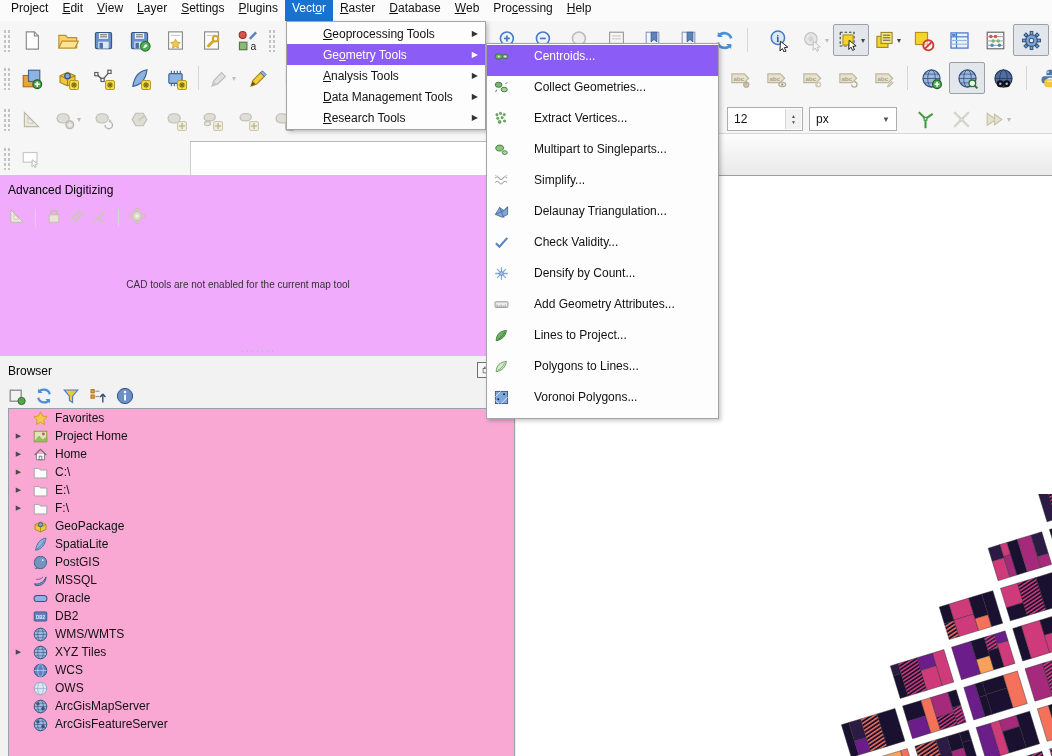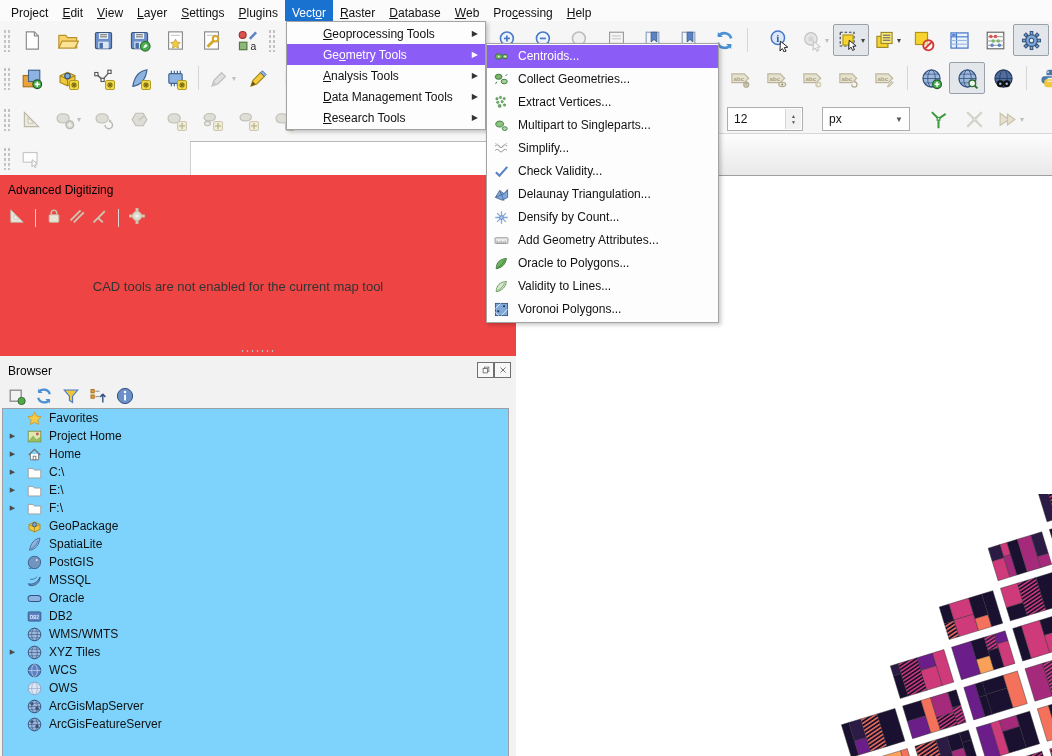--- a/index.html
+++ b/index.html
@@ -1,68 +1,68 @@
 <!DOCTYPE html>
 <html><head>
 <meta charset="utf-8">
 <style>
   html,body{margin:0;padding:0}
   body{width:1052px;height:756px;position:relative;background:#fff;overflow:hidden;
        font-family:"Liberation Sans",sans-serif;font-size:12px;color:#111;-webkit-font-smoothing:antialiased}
   
   #menubar{position:absolute;left:0;top:0;width:1052px;height:21px;background:#fbfbfb;display:flex;align-items:stretch;padding-left:4px}
-  .mbi{display:flex;align-items:flex-end;padding:1px 7px;cursor:default}
+  .mbi{display:flex;align-items:flex-start;padding:1px 7px;cursor:default}
   .mbi.active{background:#1a72d0;color:#fff}
   u{text-decoration:underline}
   
   .tbrow{position:absolute;left:0;width:1052px;display:flex;align-items:center;background:#f6f6f6}
   #tb1{top:21px;height:38px}
   #tb2{top:59px;height:38px}
   #tb3{top:97px;height:44px}
   #tb4{top:141px;height:34px;width:190px;background:#f6f6f6;border-right:1px solid #cfcfcf}
   .tbtn{min-width:34px;height:30px;display:flex;align-items:center;justify-content:center;flex:0 0 auto;border:1px solid transparent;border-radius:2px}
   .tbtn svg{width:23px;height:23px;flex:0 0 auto}
   .tbtn.pressed{background:#e3e7eb;border:1px solid #9aa1a8}
   .caret{font-size:8px;color:#444;margin-left:1px}
   .cdis{color:#bdbdbd}
   .grip{width:9px;height:24px;margin:0 2px;flex:0 0 auto;background-image:radial-gradient(#c3c3c3 1px,transparent 1.3px);background-size:4px 5px;background-position:1px 1px}
   .vsep{width:1px;height:24px;background:#d6d6d6;margin:0 5px;flex:0 0 auto}
   .spin{width:68px;height:22px;background:#fff;border:1px solid #aeaeae;display:flex;align-items:center;padding-left:6px;position:relative;flex:0 0 auto}
   .spin .arrows{position:absolute;right:1px;top:1px;bottom:1px;width:15px;border-left:1px solid #d6d6d6;background:#f2f2f2;display:flex;flex-direction:column;align-items:center;justify-content:center;font-size:5px;color:#555;line-height:6px}
-  .combo{width:74px;height:22px;background:#fff;border:1px solid #aeaeae;display:flex;align-items:center;justify-content:space-between;padding:0 6px;margin-left:19px;flex:0 0 auto}
+  .combo{width:74px;height:22px;background:#fff;border:1px solid #aeaeae;display:flex;align-items:center;justify-content:space-between;padding:0 6px;margin-left:6px;flex:0 0 auto}
   .combo .dn{font-size:8px;color:#555}
   
   #midline{position:absolute;left:190px;top:141px;width:296px;height:1px;background:#b8b8b8}
   #rightband{position:absolute;left:719px;top:133px;width:333px;height:41px;background:linear-gradient(#fcfcfc,#e9e9e9);border-bottom:1px solid #9e9e9e;border-top:1px solid #d8d8d8}
   
-  #advpanel{position:absolute;left:0;top:175px;width:516px;height:181px;background:#ef4444}
+  #advpanel{position:absolute;left:0;top:175px;width:516px;height:181px;background:#f0abfc}
   .ptitle{padding:8px 0 0 8px;font-size:12px;color:#000}
   #advtools{display:flex;align-items:center;gap:3px;padding:9px 0 0 7px}
   #advtools svg{width:20px;height:20px}
-  #cadmsg{position:absolute;top:104px;left:0;right:40px;text-align:center;font-size:13px;color:#333}
+  #cadmsg{position:absolute;top:104px;left:0;right:40px;text-align:center;font-size:10px;color:#333}
   #splitdots{position:absolute;left:240px;top:349px;width:34px;height:4px;background-image:radial-gradient(#bdbdbd 1px,transparent 1.2px);background-size:5px 4px}
   #browser{position:absolute;left:0;top:356px;width:516px;height:400px;background:#f2f2f2}
   .winbtn{position:absolute;top:6px;width:15px;height:14px;border:1px solid #707070;background:#f8f8f8;display:flex;align-items:center;justify-content:center}
   .winbtn svg{width:10px;height:10px}
   #btn-float{right:22px}
   #btn-close{right:5px}
   #btoolbar{display:flex;align-items:center;gap:7px;padding:8px 0 0 7px}
   #btoolbar svg{width:20px;height:20px}
-  #btree{position:absolute;left:2px;top:52px;width:505px;bottom:0;background:#7dd3fc;border:1px solid #9aa0a6;border-bottom:none;overflow:hidden}
+  #btree{position:absolute;left:8px;top:52px;width:505px;bottom:0;background:#f9a8d4;border:1px solid #9aa0a6;border-bottom:none;overflow:hidden}
   .trow{height:18px;display:flex;align-items:center;color:#111;white-space:nowrap}
   .trow .exp{width:11px;margin-left:4px;font-size:7px;color:#4a4a4a;text-align:center;flex:0 0 auto}
   .trow .ticon{width:17px;height:17px;margin-left:8px;flex:0 0 auto}
   .trow .ticon svg{width:17px;height:17px}
   .trow .tlabel{margin-left:6px}
   
   .menu{position:absolute;background:#fdfdfd;border:1px solid #a3a3a3;box-shadow:2px 2px 4px rgba(0,0,0,.22);z-index:60;padding:1px 0}
   #vector-menu{left:286px;top:21px;width:198px}
   #vector-menu .mi{height:21px;line-height:22.4px;padding-left:36px;position:relative}
   #geom-menu{left:486px;top:43px;width:231px}
-  #geom-menu .mi{height:23px;line-height:23px;padding-left:31px;position:relative}
+  #geom-menu .mi{height:31px;line-height:23px;padding-left:47px;position:relative}
   .mi{cursor:default;color:#111}
   .mi .arrow{position:absolute;right:7px;top:0;font-size:8px;color:#333}
   .mi.active{background:#8b5cf6;color:#fff}
   .mi.active .arrow{color:#fff}
   .micon{position:absolute;left:6px;top:3px;width:17px;height:17px}
   .micon svg{width:17px;height:17px}
   
   #map{position:absolute;right:0;bottom:0;width:212px;height:262px;z-index:1}
 </style>
 </head>
@@ -935,42 +935,42 @@
       <div class="mi"><span class="micon"><svg viewBox="0 0 20 20" xmlns="http://www.w3.org/2000/svg">
             <path d="M3.2 8.6c0-2.4 2-3.8 4.4-3.8 2.6 0 4.8 1 4.8 3.2s-1.9 3.8-4.3 3.8-4.9-.8-4.9-3.2z" fill="#8cc47d" stroke="#2e7031"></path>
             <ellipse cx="13.8" cy="13.6" rx="2.9" ry="2.2" fill="#b4d9a8" stroke="#2e7031"></ellipse>
           </svg></span><span>Multipart to Singleparts...</span></div>
       <div class="mi"><span class="micon"><svg viewBox="0 0 20 20" xmlns="http://www.w3.org/2000/svg">
             <path d="M2.6 7.2c1.6-2.2 3-2.2 4.6 0s3 2.2 4.6 0 3-2.2 4.6 0" fill="none" stroke="#a0a0a0" stroke-width="1.2"></path>
             <path d="M2.6 12.4c1.6-2.2 3-2.2 4.6 0s3 2.2 4.6 0 3-2.2 4.6 0" fill="none" stroke="#a0a0a0" stroke-width="1.2"></path>
             <path d="M2.4 4h3.2M14.4 4h3.2" stroke="#c0c0c0" stroke-dasharray="1.6 1"></path>
           </svg></span><span>Simplify...</span></div>
       <div class="mi"><span class="micon"><svg viewBox="0 0 20 20" xmlns="http://www.w3.org/2000/svg">
-            <path d="M3.4 10.8l4.2 4.2L16.8 4.6" fill="none" stroke="#5b82c4" stroke-width="2.5"></path>
-          </svg></span><span>Check Validity...</span></div>
-      <div class="mi"><span class="micon"><svg viewBox="0 0 20 20" xmlns="http://www.w3.org/2000/svg">
             <path d="M2.8 13.4l5-8.2 5.2 3.8 4.2-4.6v9.2l-6.4 3.2z" fill="#7fa7d9" stroke="#33517e" stroke-width=".8"></path>
             <path d="M7.8 5.2l5.2 12.6M13 9L2.8 13.4M13 9l4.2-4.6" fill="none" stroke="#33517e" stroke-width=".7"></path>
           </svg></span><span>Delaunay Triangulation...</span></div>
       <div class="mi"><span class="micon"><svg viewBox="0 0 20 20" xmlns="http://www.w3.org/2000/svg">
+            <path d="M3.4 10.8l4.2 4.2L16.8 4.6" fill="none" stroke="#5b82c4" stroke-width="2.5"></path>
+          </svg></span><span>Check Validity...</span></div>
+      <div class="mi"><span class="micon"><svg viewBox="0 0 20 20" xmlns="http://www.w3.org/2000/svg">
             <path d="M10 2.6v14.8M2.6 10h14.8M4.8 4.8l10.4 10.4M15.2 4.8L4.8 15.2" stroke="#7fa7d9" stroke-width="1.5"></path>
             <circle cx="10" cy="10" r="2.1" fill="#b4cbe8" stroke="#5b82c4"></circle>
           </svg></span><span>Densify by Count...</span></div>
       <div class="mi"><span class="micon"><svg viewBox="0 0 20 20" xmlns="http://www.w3.org/2000/svg">
             <rect x="2.4" y="6.8" width="15.2" height="6.6" rx=".8" fill="#ececec" stroke="#8a8a8a"></rect>
             <path d="M4.8 13.4v-3.2M7.2 13.4v-2.2M9.6 13.4v-3.2M12 13.4v-2.2M14.4 13.4v-3.2" stroke="#8a8a8a" stroke-width=".9"></path>
           </svg></span><span>Add Geometry Attributes...</span></div>
       <div class="mi"><span class="micon"><svg viewBox="0 0 20 20" xmlns="http://www.w3.org/2000/svg">
             <path d="M3.8 16.2C3.8 8.8 8 4.8 15.8 4c-1 6.6-4.8 10.8-12 12.2z" fill="#6fb35f" stroke="#2e7031"></path>
             <path d="M5.6 14.6c3.4-1.6 6.4-4.6 8-8.4" fill="none" stroke="#2e7031" stroke-width=".8"></path>
-          </svg></span><span>Oracle to Polygons...</span></div>
+          </svg></span><span>Lines to Project...</span></div>
       <div class="mi"><span class="micon"><svg viewBox="0 0 20 20" xmlns="http://www.w3.org/2000/svg">
             <path d="M3.8 16.2C3.8 8.8 8 4.8 15.8 4c-1 6.6-4.8 10.8-12 12.2z" fill="#d2e8ca" stroke="#5f8f50"></path>
             <path d="M5.6 14.6c3.4-1.6 6.4-4.6 8-8.4" fill="none" stroke="#5f8f50" stroke-width=".8"></path>
-          </svg></span><span>Validity to Lines...</span></div>
+          </svg></span><span>Polygons to Lines...</span></div>
       <div class="mi"><span class="micon"><svg viewBox="0 0 20 20" xmlns="http://www.w3.org/2000/svg">
             <rect x="2.8" y="2.8" width="14.4" height="14.4" fill="#7fa7d9" stroke="#33517e"></rect>
             <path d="M2.8 9.2L9 2.8M9.6 17.2l7.6-7.6M2.8 13.2l4.2 4" fill="none" stroke="#eef3fa" stroke-width="1"></path>
             <circle cx="6.2" cy="12" r="1.2" fill="#1d2b44"></circle>
             <circle cx="13" cy="6.2" r="1.2" fill="#1d2b44"></circle>
           </svg></span><span>Voronoi Polygons...</span></div>
     </div>
 </div>
 
 </body></html>

